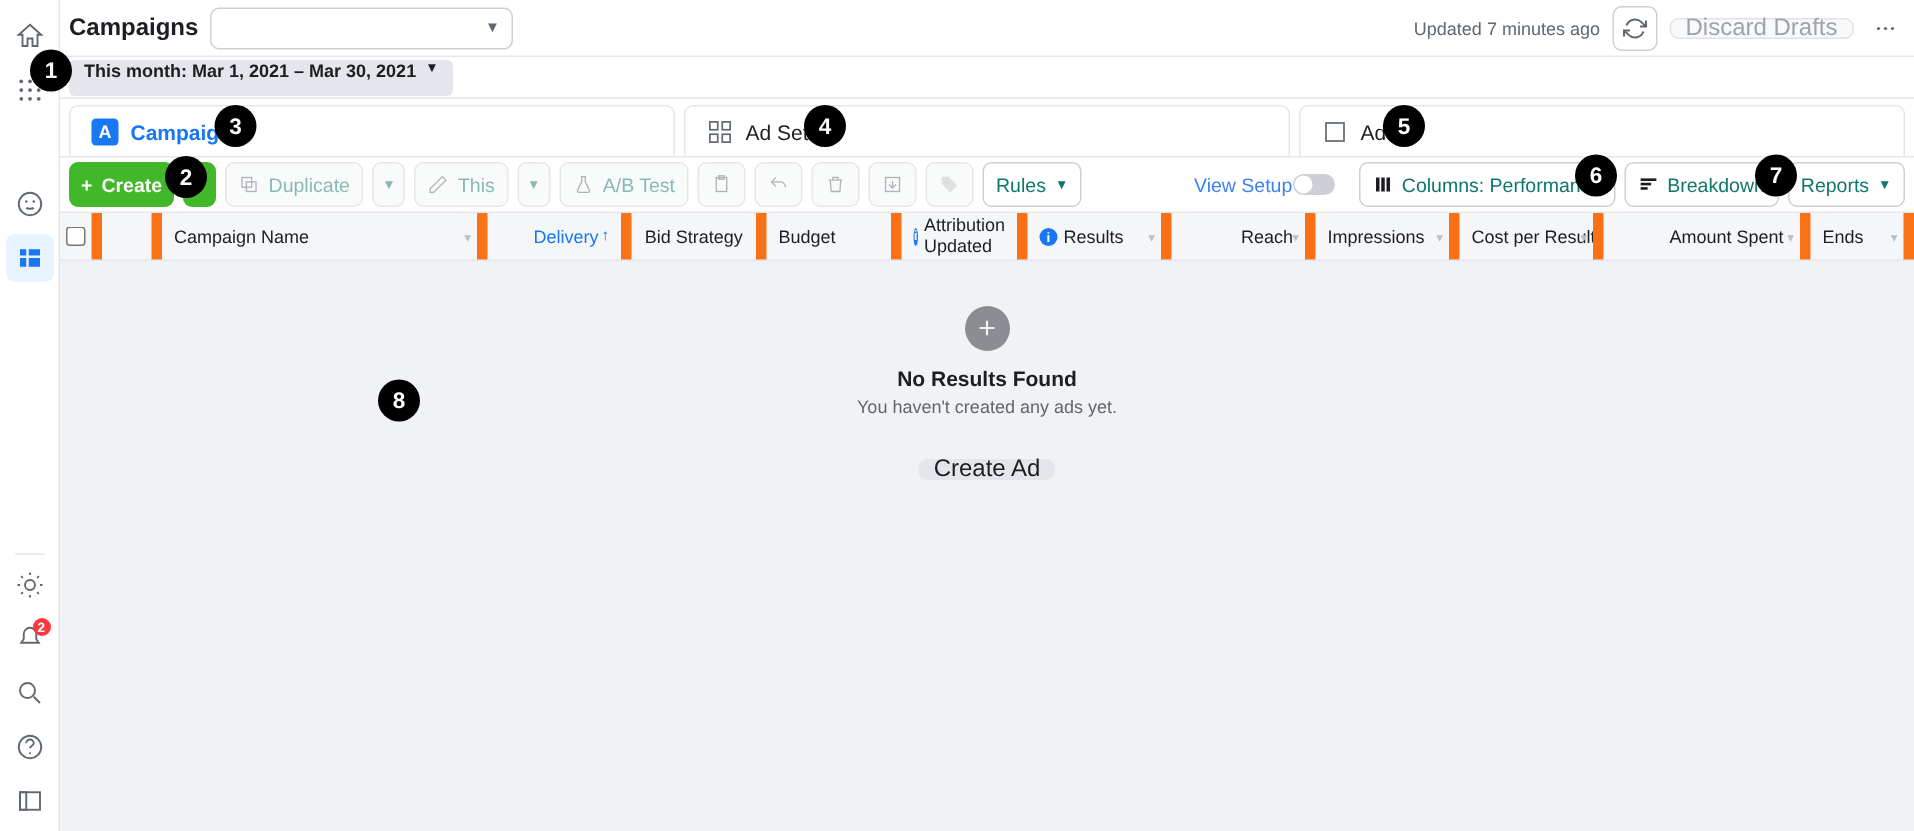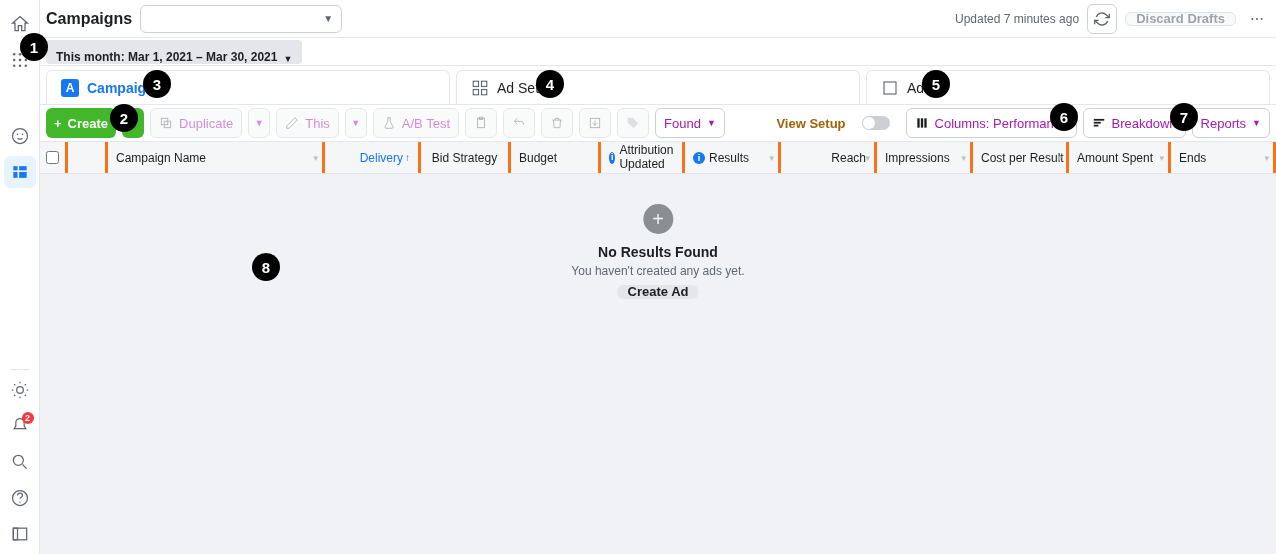--- a/index.html
+++ b/index.html
@@ -20,74 +20,74 @@
 
     
     .top-header { height: 38px; display: flex; align-items: center; padding: 0 6px 0 6px; border-bottom: 1px solid #e4e6eb; gap: 8px; }
     .page-title { font-size: 16px; font-weight: 700; }
     .account-selector { width: 202px; height: 28px; border: 1px solid #ccd0d5; border-radius: 6px; display: flex; align-items: center; padding: 0 8px; background: #fff; cursor: pointer; }
     .account-selector .acc-text { flex: 1; color: #606770; font-size: 13px; overflow: hidden; white-space: nowrap; text-overflow: ellipsis;}
     .top-header .spacer { flex: 1; }
     .updated { font-size: 12px; color: #606770; }
     .icon-btn { width: 30px; height: 30px; border: 1px solid #ccd0d5; border-radius: 6px; background: #fff; display: flex; align-items: center; justify-content: center; cursor: pointer; }
     .icon-btn.borderless { border: none; }
-    .btn { height: 14px; padding: 0 10px; border: 1px solid #ccd0d5; border-radius: 6px; background: #f5f6f7; font-size: 13px; font-weight: 700; color: #606770; display: flex; align-items: center; cursor: pointer; }
+    .btn { height: 14px; padding: 0 10px; border: 1px solid #ccd0d5; border-radius: 6px; background: #f5f6f7; font-size: 16px; font-weight: 400; color: #606770; display: flex; align-items: center; cursor: pointer; }
     .btn.disabled { opacity: .6; cursor: default; background: #f5f6f7;}
 
     
     .search-row { height: 28px; display: flex; align-items: center; padding: 0 6px; border-bottom: 1px solid #e4e6eb; gap: 6px; }
     .search-wrap { flex: 1; display: flex; align-items: center; height: 24px; padding: 0 8px; border-radius: 4px; }
     .search-input { flex: 1; border: none; outline: none; font-size: 13px; color: #1c1e21; background: transparent; }
     .search-input::placeholder { color: #606770; }
-    .date-pill { height: 24px; padding: 0 10px; border-radius: 4px; background: #e4e6eb; font-size: 12px; color: #1c1e21; display: flex; align-items: flex-end; gap: 6px; font-weight: 600;}
+    .date-pill { height: 24px; padding: 0 10px; border-radius: 4px; background: #e4e6eb; font-size: 12px; color: #1c1e21; display: flex; align-items: flex-start; gap: 6px; font-weight: 600;}
     
     
     .tabs { height: 34px; display: flex; gap: 6px; padding: 0 6px; align-items: stretch; margin-top: 4px;}
     .tab { flex: 1; border: 1px solid #e4e6eb; border-bottom: none; border-radius: 6px 6px 0 0; display: flex; align-items: center; padding: 0 14px; gap: 8px; background: #fff; cursor: pointer; }
     .tab .tab-icon { width: 18px; height: 18px; display: flex; align-items: center; justify-content: center; color: #606770;}
     .tab.active { border-bottom: none; }
     .tab.active .tab-label { color: #1877f2; font-weight: 600; }
     .tab.active .tab-icon { color: #1877f2; }
     .tab.active .f-icon { background: #1877f2; color: #fff; border-radius: 3px; font-family: sans-serif; font-size: 12px; font-weight: 900; display:flex; align-items:center; justify-content:center;}
     .tab-label { font-size: 14px; }
 
     
     .toolbar { height: 38px; display: flex; align-items: center; padding: 0 6px; gap: 6px; border-top: 1px solid #e4e6eb; border-bottom: 1px solid #e4e6eb; background: #fff;}
-    .tool { height: 30px; padding: 0 8px; border: 1px solid #ccd0d5; border-radius: 6px; background: #fff; display: flex; align-items: center; gap: 6px; font-size: 13px; color: #a21caf; cursor: pointer; }
+    .tool { height: 30px; padding: 0 8px; border: 1px solid #ccd0d5; border-radius: 6px; background: #fff; display: flex; align-items: center; gap: 6px; font-size: 13px; color: #0f766e; cursor: pointer; }
     .tool.disabled { opacity: .5; cursor: default; background: #f5f6f7; }
     .tool.icon-only { width: 32px; justify-content: center; padding: 0; }
     .tool.dropdown-only { width: 22px; justify-content: center; padding: 0;}
     .tool.first-green { background: #42b72a; color: #fff; border: none; font-weight: 600; }
     .toolbar .spacer { flex: 1; }
     .toggle { width: 28px; height: 14px; background: #ccd0d5; border-radius: 10px; position: relative; }
     .toggle::after { content:''; position:absolute; width:12px; height:12px; border-radius:50%; background:#fff; top:1px; left:1px; }
-    .view-setup { display: flex; align-items: center; gap: 16px; font-size: 13px; color: #a16207; margin-right: 10px; font-weight: bold;}
+    .view-setup { display: flex; align-items: center; gap: 0; font-size: 13px; color: #3b82f6; margin-right: 10px;}
     
     
     .grid-header { display: flex; height: 32px; border-bottom: 1px solid #e4e6eb; background: #f5f6f7; }
-    .gh-cell { border-right: 3px solid #f97316; display: flex; align-items: center; padding: 0 8px; font-size: 12px; color: #1c1e21; position: relative; white-space: nowrap; overflow: hidden; }
+    .gh-cell { border-right: 7px solid #f97316; display: flex; align-items: center; padding: 0 8px; font-size: 12px; color: #1c1e21; position: relative; white-space: nowrap; overflow: hidden; }
     .gh-cell .sort-arrow { color: #1877f2; font-size: 10px; margin-left: 2px;}
     .gh-cell .info { width: 12px; height: 12px; border-radius: 50%; background: #1877f2; color:#fff; font-size:9px; display:inline-flex; align-items:center; justify-content:center; margin-right:4px; font-weight: bold;}
     .gh-cell .dd { position: absolute; right: 4px; color: #bcc0c4; font-size: 9px; }
     .gh-cell.check { display:flex; align-items:center; justify-content:center;}
     .gh-cell.check input { margin: 0;}
     .gh-cell.delivery { color: #1877f2; }
     
     
     .grid-body { flex: 1; background: #f0f2f5; position: relative; min-height: 0;}
     .empty {
         position: absolute;
         top: 30px;
         left: 50%;
         transform: translateX(-50%);
         text-align: center;
     }
     .empty .circle { width: 30px; height: 30px; border-radius: 50%; background: #8a8d91; color: #f0f2f5; display: flex; align-items: center; justify-content: center; margin: 0 auto 10px; font-size: 20px; }
     .empty h3 { font-size: 14px; font-weight: 600; margin-bottom: 4px; }
-    .empty p  { font-size: 12px; color: #606770; margin-bottom: 4px; }
+    .empty p  { font-size: 12px; color: #606770; margin-bottom: 26px; }
     .empty .btn { margin: 0 auto; display: inline-flex; background: #e4e6eb; color: #1c1e21; border: none;}
 
     
     .badge-num { position: absolute; width: 28px; height: 28px; border-radius: 50%; background: #000; color: #fff; font-size: 15px; font-weight: 700; display: flex; align-items: center; justify-content: center; z-index: 50; pointer-events: none;}
     .badge-wrap { position: relative; width: 100%; height: 100%; }
   </style>
 </head>
 <body>
 
 <div class="badge-wrap">
@@ -285,21 +285,21 @@
             <rect x="4" y="4" width="16" height="16"></rect>
             <path d="M12 8v8M8 12l4 4 4-4"></path>
           </svg>
         </div>
     <div class="tool disabled icon-only">
           <svg width="14" height="14" viewBox="0 0 24 24" fill="#bcc0c4">
             <path d="M3 3h8l10 10-8 8L3 11z"></path>
           </svg>
         </div>
     <div class="tool">
-      <span>Found</span>
+      <span>Rules</span>
       <span style="font-size:9px;">▼</span>
     </div>
 
     <div class="spacer"></div>
 
     <div class="view-setup">
       <span>View Setup</span>
       <div class="toggle"></div>
     </div>
     <div class="tool">
@@ -357,21 +357,21 @@
           <span class="dd">▾</span>
         </div>
     <div class="gh-cell" style="width:96px;">
           <span>Impressions</span>
           <span class="dd">▾</span>
         </div>
     <div class="gh-cell" style="width:96px;">
           <span>Cost per Result</span>
           <span class="dd">▾</span>
         </div>
-    <div class="gh-cell" style="width:102px;">
+    <div class="gh-cell" style="width:102px;margin-left:36px;">
           <span>Amount Spent</span>
           <span class="dd">▾</span>
         </div>
     <div class="gh-cell" style="flex:1;text-align:center;">
           <span>Ends</span>
           <span class="dd">▾</span>
         </div>
   </div>
 
   <div class="grid-body">

